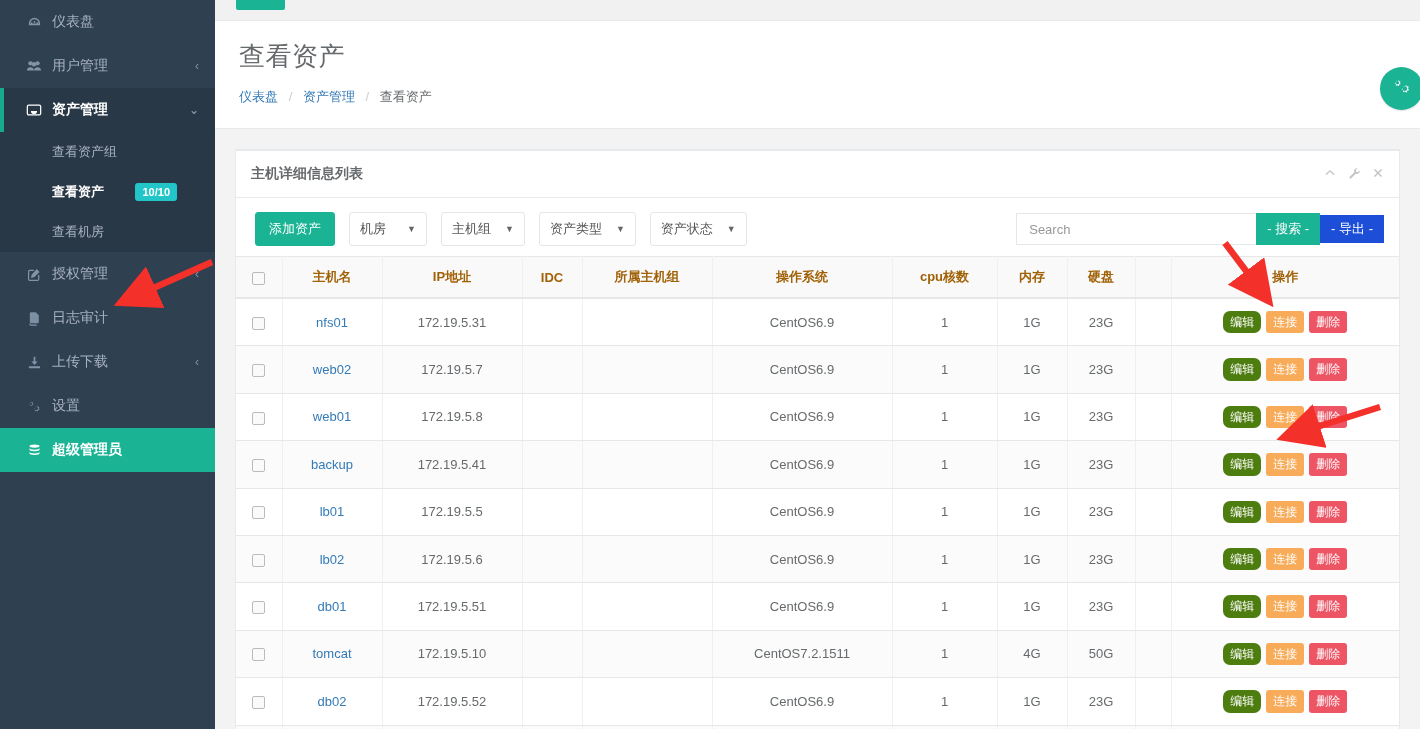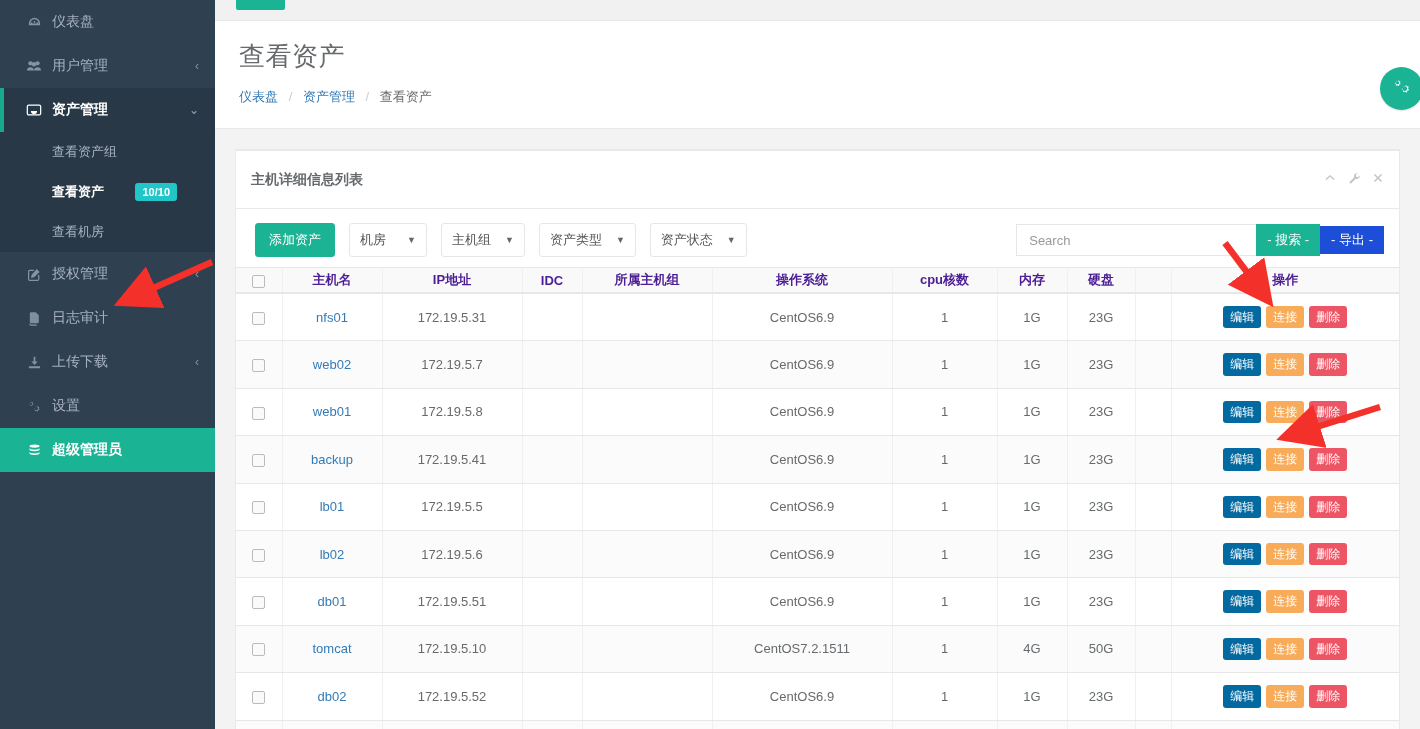--- a/index.html
+++ b/index.html
@@ -121,21 +121,21 @@
     display:flex; align-items:center; justify-content:center; cursor:pointer;
     box-shadow: 0 1px 2px rgba(0,0,0,.12);
   }
 
   
   .wrap { padding: 20px; }
   .panel {
     background:#fff; border:1px solid #e7eaec; border-top: 2px solid #e7eaec;
   }
   .panel-head {
-    height: 58px; display:flex; align-items:center;
+    height: 47px; display:flex; align-items:center;
     padding: 0 15px; border-bottom: 1px solid #e7eaec;
   }
   .panel-title { font-size: 14px; color:#676a6c; font-weight:bold; }
   .panel-tools { margin-left:auto; display:flex; gap: 12px; color:#c4c4c4; font-size: 13px; }
   .panel-tools span { cursor:pointer; }
 
   .toolbar { display:flex; align-items:center; padding: 14px 15px 10px 19px; }
   .btn-add {
     background:#1ab394; border:1px solid #1ab394; color:#fff;
     font-size: 13px; padding: 7px 13px; border-radius:3px; cursor:pointer;
@@ -159,42 +159,42 @@
     background:#1ab394; border:none; color:#fff; font-size:13px;
     height: 32px; padding: 0 11px; cursor:pointer; font-family: inherit;
   }
   .btn-export {
     background:#1d4ed8; border:none; color:#fff; font-size:13px;
     height: 28px; padding: 0 11px; cursor:pointer; font-family: inherit;
   }
 
   table { width: 100%; border-collapse: collapse; font-size: 13px; }
   thead th {
-    background:#f9f9f9; color:#4c1d95; font-weight: bold;
+    background:#f9f9f9; color:#a16207; font-weight: bold;
     border-top: 1px solid #e7e7e7; border-bottom: 2px solid #e7e7e7;
-    padding: 3px 8px; text-align:center; white-space: nowrap;
+    padding: 11px 8px; text-align:center; white-space: nowrap;
   }
   tbody td {
     border-top: 1px solid #e7e7e7; border-bottom:1px solid #e7e7e7;
     padding: 12px 8px; text-align:center; color:#676a6c; height: 44px;
     vertical-align: middle;
   }
   tbody tr:nth-child(odd) { background:#fff; }
   tbody tr:nth-child(even) { background:#fbfbfb; }
   td.host a { color:#337ab7; text-decoration:none; }
   .chk {
     width: 13px; height: 13px; border:1px solid #bbb; background:#fafafa;
     border-radius:2px; display:inline-block; vertical-align: middle; cursor:pointer;
   }
   .act { display:flex; gap:5px; justify-content:center; }
   .b {
     font-size: 12px; color:#fff; border:none; border-radius:3px;
     padding: 4px 7px; cursor:pointer; font-family: inherit; line-height: 1.2;
   }
-  .b.edit { background:#0369a1; }
+  .b.edit { background:#4d7c0f;border-radius:7px; }
   .b.conn { background:#f8ac59; }
   .b.del  { background:#ed5565; }
 
   
   thead th, tbody td { border-right: 1px solid #f0f0f0; }
   thead th:last-child, tbody td:last-child { border-right: none; }
 
   
   .arrows { position:absolute; left:0; top:0; width:1420px; height:729px; pointer-events:none; }
 </style>

